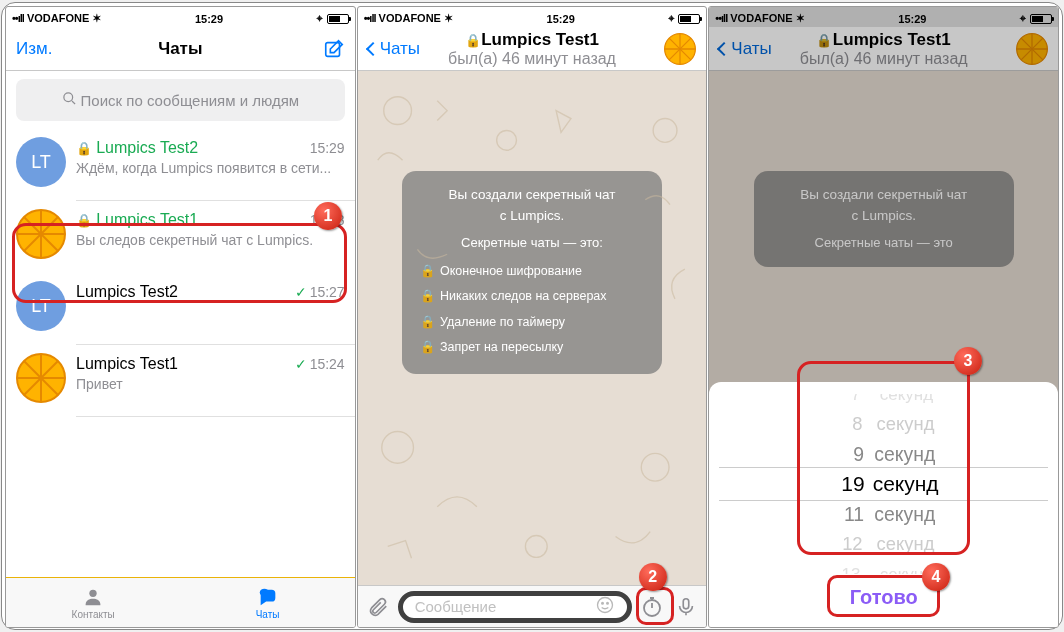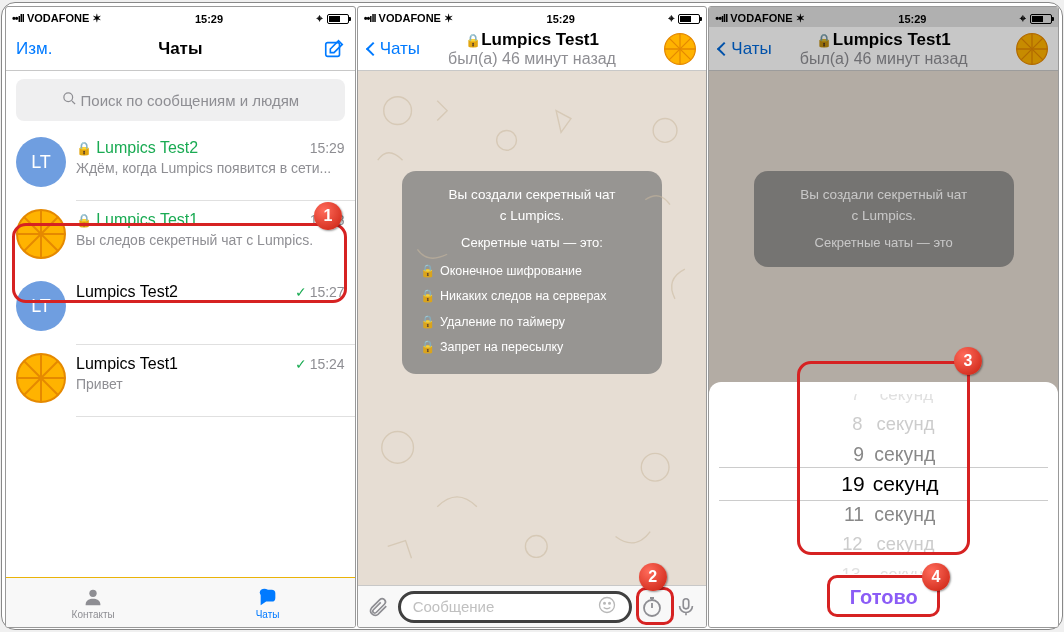--- a/index.html
+++ b/index.html
@@ -61,21 +61,21 @@
   .doodle { position:absolute; inset:0; opacity:.55; }
   .bubble { background:rgba(120,120,120,.72); color:#fff; border-radius:14px; padding:14px 18px; margin:100px auto 0; width:260px; font-size:13px; text-align:center; line-height:1.55; }
   .bubble .bmain { margin-bottom:6px; font-size:13.5px; }
   .bubble ul { list-style:none; text-align:left; margin-top:6px; font-size:12.5px; }
   .bubble li { padding:3px 0; display:flex; gap:8px; align-items:center; }
   .bubble li .ic { width:12px; display:inline-block; text-align:center; opacity:.9; }
 
   
   .composebar { position:absolute; bottom:0; left:0; right:0; height:42px; background:#f8f8f8; border-top:1px solid #c8c8c8; display:flex; align-items:center; padding:5px 6px; gap:6px; }
   .composebar .ic { width:28px; height:28px; color:#8e8e93; display:flex; align-items:center; justify-content:center; }
-  .msgfield { flex:1; height:32px; background:#fff; border:3px solid #404040; border-radius:16px; display:flex; align-items:center; padding:0 12px; color:#c0c0c0; font-size:15px; justify-content:space-between; }
+  .msgfield { flex:1; height:32px; background:#fff; border:5px solid #404040; border-radius:16px; display:flex; align-items:center; padding:0 12px; color:#c0c0c0; font-size:15px; justify-content:space-between; }
 
   
   .dim { position:absolute; inset:0; background:rgba(0,0,0,.22); }
   .sheet { position:absolute; bottom:0; left:0; right:0; background:#fff; border-radius:12px 12px 0 0; padding:12px 0; }
   .picker { height:180px; position:relative; display:flex; justify-content:center; align-items:center; font-size:20px; color:#bbb; overflow:hidden; }
   .picker .selband { position:absolute; left:10px; right:10px; top:50%; transform:translateY(-50%); height:34px; border-top:1px solid #ccc; border-bottom:1px solid #ccc; }
   .pickcol { text-align:center; }
   .pickitem { height:30px; line-height:30px; }
   .pickitem.sel { color:#000; font-size:21px; }
   .pickitem.near { color:#888; transform:scale(.97); }

